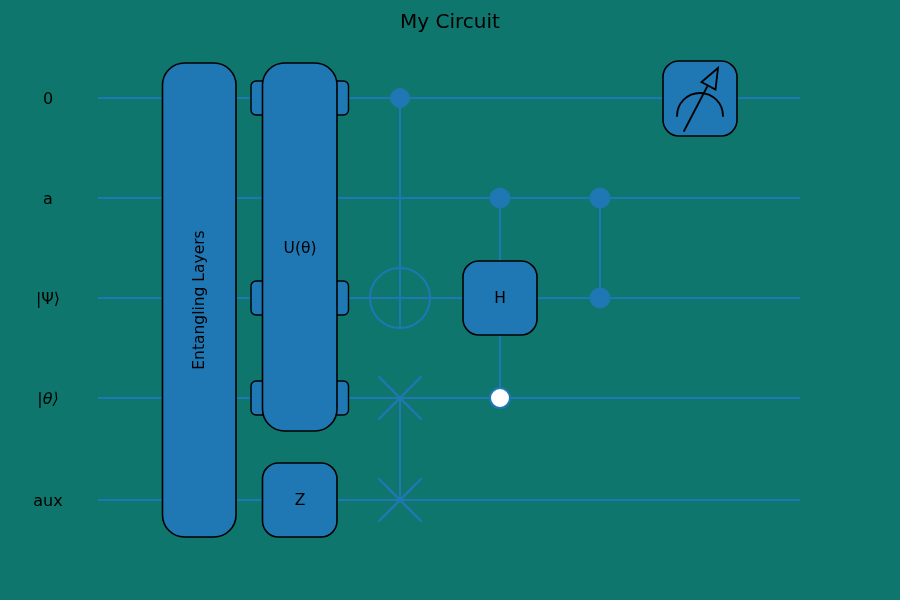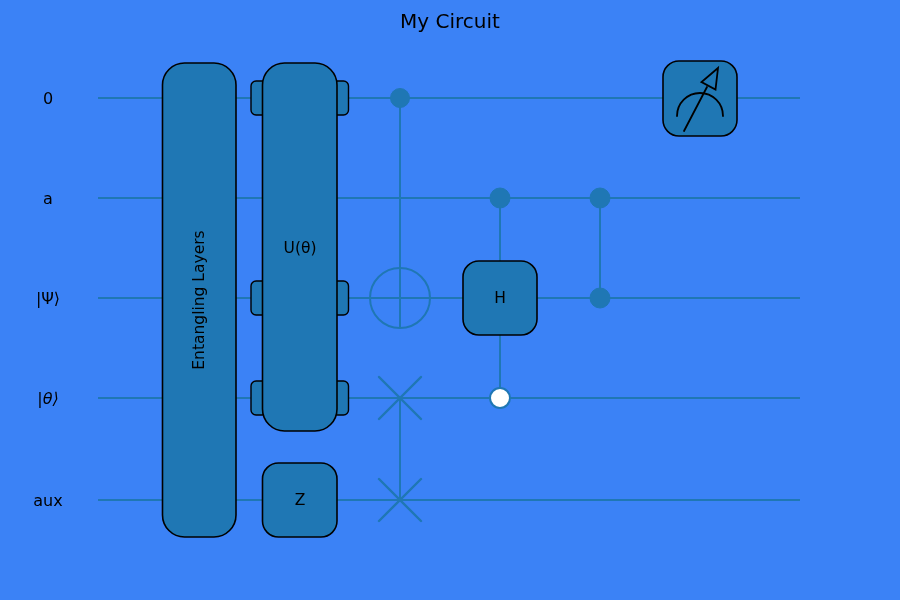--- a/index.html
+++ b/index.html
@@ -1,20 +1,20 @@
 <!DOCTYPE html>
 <html><head>
 <meta charset="utf-8">
 <style>
   html, body { margin: 0; padding: 0; background: #ffffff; }
   .figure {
     position: relative;
     width: 900px;
     height: 600px;
-    background: #3b82f6;
+    background: #0f766e;
     font-family: "DejaVu Sans", "Liberation Sans", sans-serif;
   }
   svg text {
     font-family: "DejaVu Sans", "Liberation Sans", sans-serif;
     fill: #000000;
   }
   .title-text   { font-size: 20px; }
   .wire-label   { font-size: 16px; }
   .gate-label   { font-size: 15.5px; }
   .italic-label { font-style: italic; }

